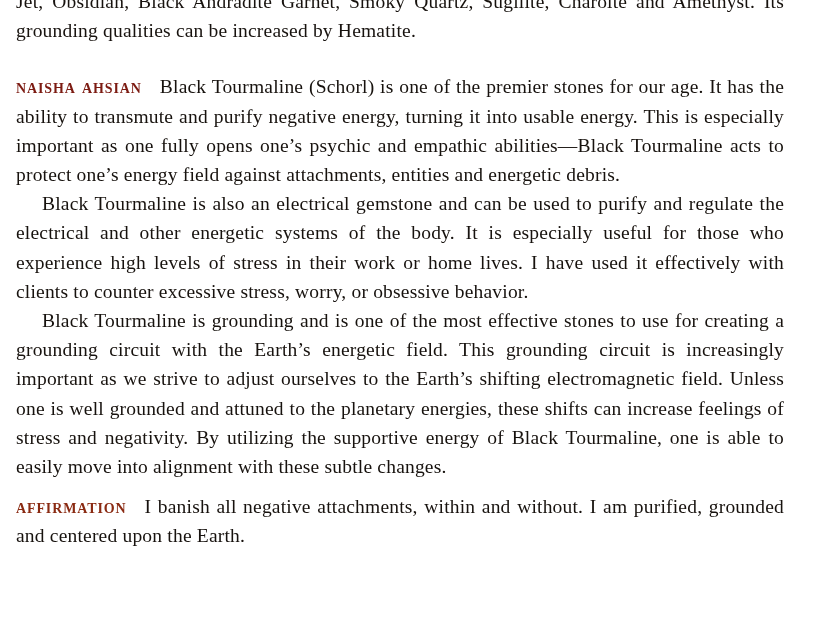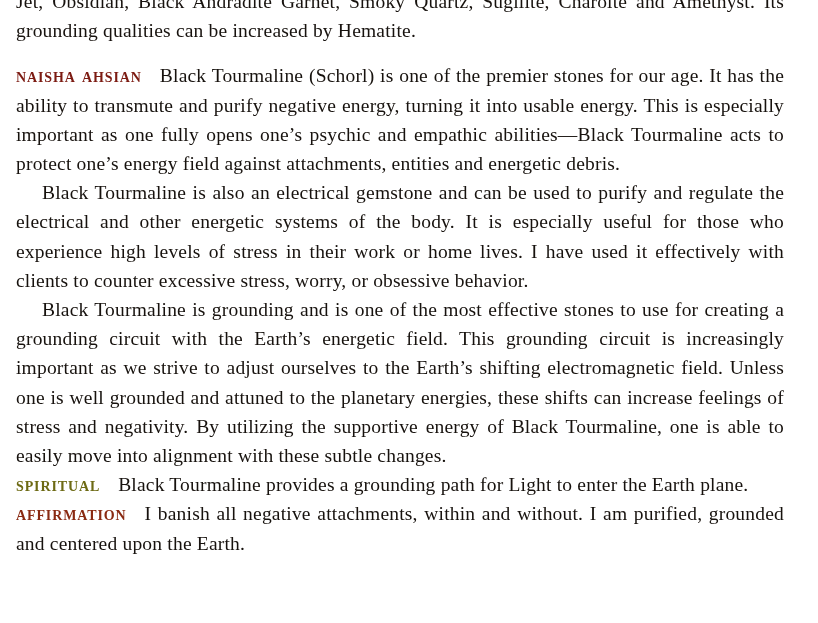--- a/index.html
+++ b/index.html
@@ -52,41 +52,38 @@
   .hd-physical { color: #6d6a14; font-size: 19.5px; }
   .hd-affirmation { color: #8a2a12; font-size: 19.5px; }
   .after-head {
     display: inline;
   }
   .head-gap {
     display: inline-block;
     width: 18px;
   }
   .section-block {
-    margin-top: 0;
+    margin-top: 11px;
   }
 </style>
 </head>
 <body>
 
 <div class="page">
 
   <p class="para clipped-top">Jet, Obsidian, Black Andradite Garnet, Smoky Quartz, Sugilite, Charoite and Amethyst. Its grounding qualities can be increased by Hematite.</p>
 
   <div class="gap"></div>
 
   <div class="section-block">
     <p class="para"><span class="smallcaps-heading hd-naisha">NAISHA AHSIAN</span><span class="head-gap"></span><span class="after-head">Black Tourmaline (Schorl) is one of the premier stones for our age. It has the ability to transmute and purify negative energy, turning it into usable energy. This is especially important as one fully opens one’s psychic and empathic abilities—Black Tourmaline acts to protect one’s energy field against attachments, entities and energetic debris.</span></p>
     <p class="para indent">Black Tourmaline is also an electrical gemstone and can be used to purify and regulate the electrical and other energetic systems of the body. It is especially useful for those who experience high levels of stress in their work or home lives. I have used it effectively with clients to counter excessive stress, worry, or obsessive behavior.</p>
     <p class="para indent">Black Tourmaline is grounding and is one of the most effective stones to use for creating a grounding circuit with the Earth’s energetic field. This grounding circuit is increasingly important as we strive to adjust ourselves to the Earth’s shifting electromagnetic field. Unless one is well grounded and attuned to the planetary energies, these shifts can increase feelings of stress and negativity. By utilizing the supportive energy of Black Tourmaline, one is able to easily move into alignment with these subtle changes.</p>
   </div>
 
-  <div class="section-block">
-    <p class="para"><span class="smallcaps-heading hd-spiritual">SPIRITUAL</span><span class="head-gap"></span><span class="after-head">Black Tourmaline provides a grounding path for Light to enter the Earth plane.</span></p>
-  </div>
 
 
 
   <div class="section-block">
     <p class="para"><span class="smallcaps-heading hd-affirmation">AFFIRMATION</span><span class="head-gap"></span><span class="after-head">I banish all negative attachments, within and without. I am purified, grounded and centered upon the Earth.</span></p>
   </div>
 
 </div>
 
 </body></html>

